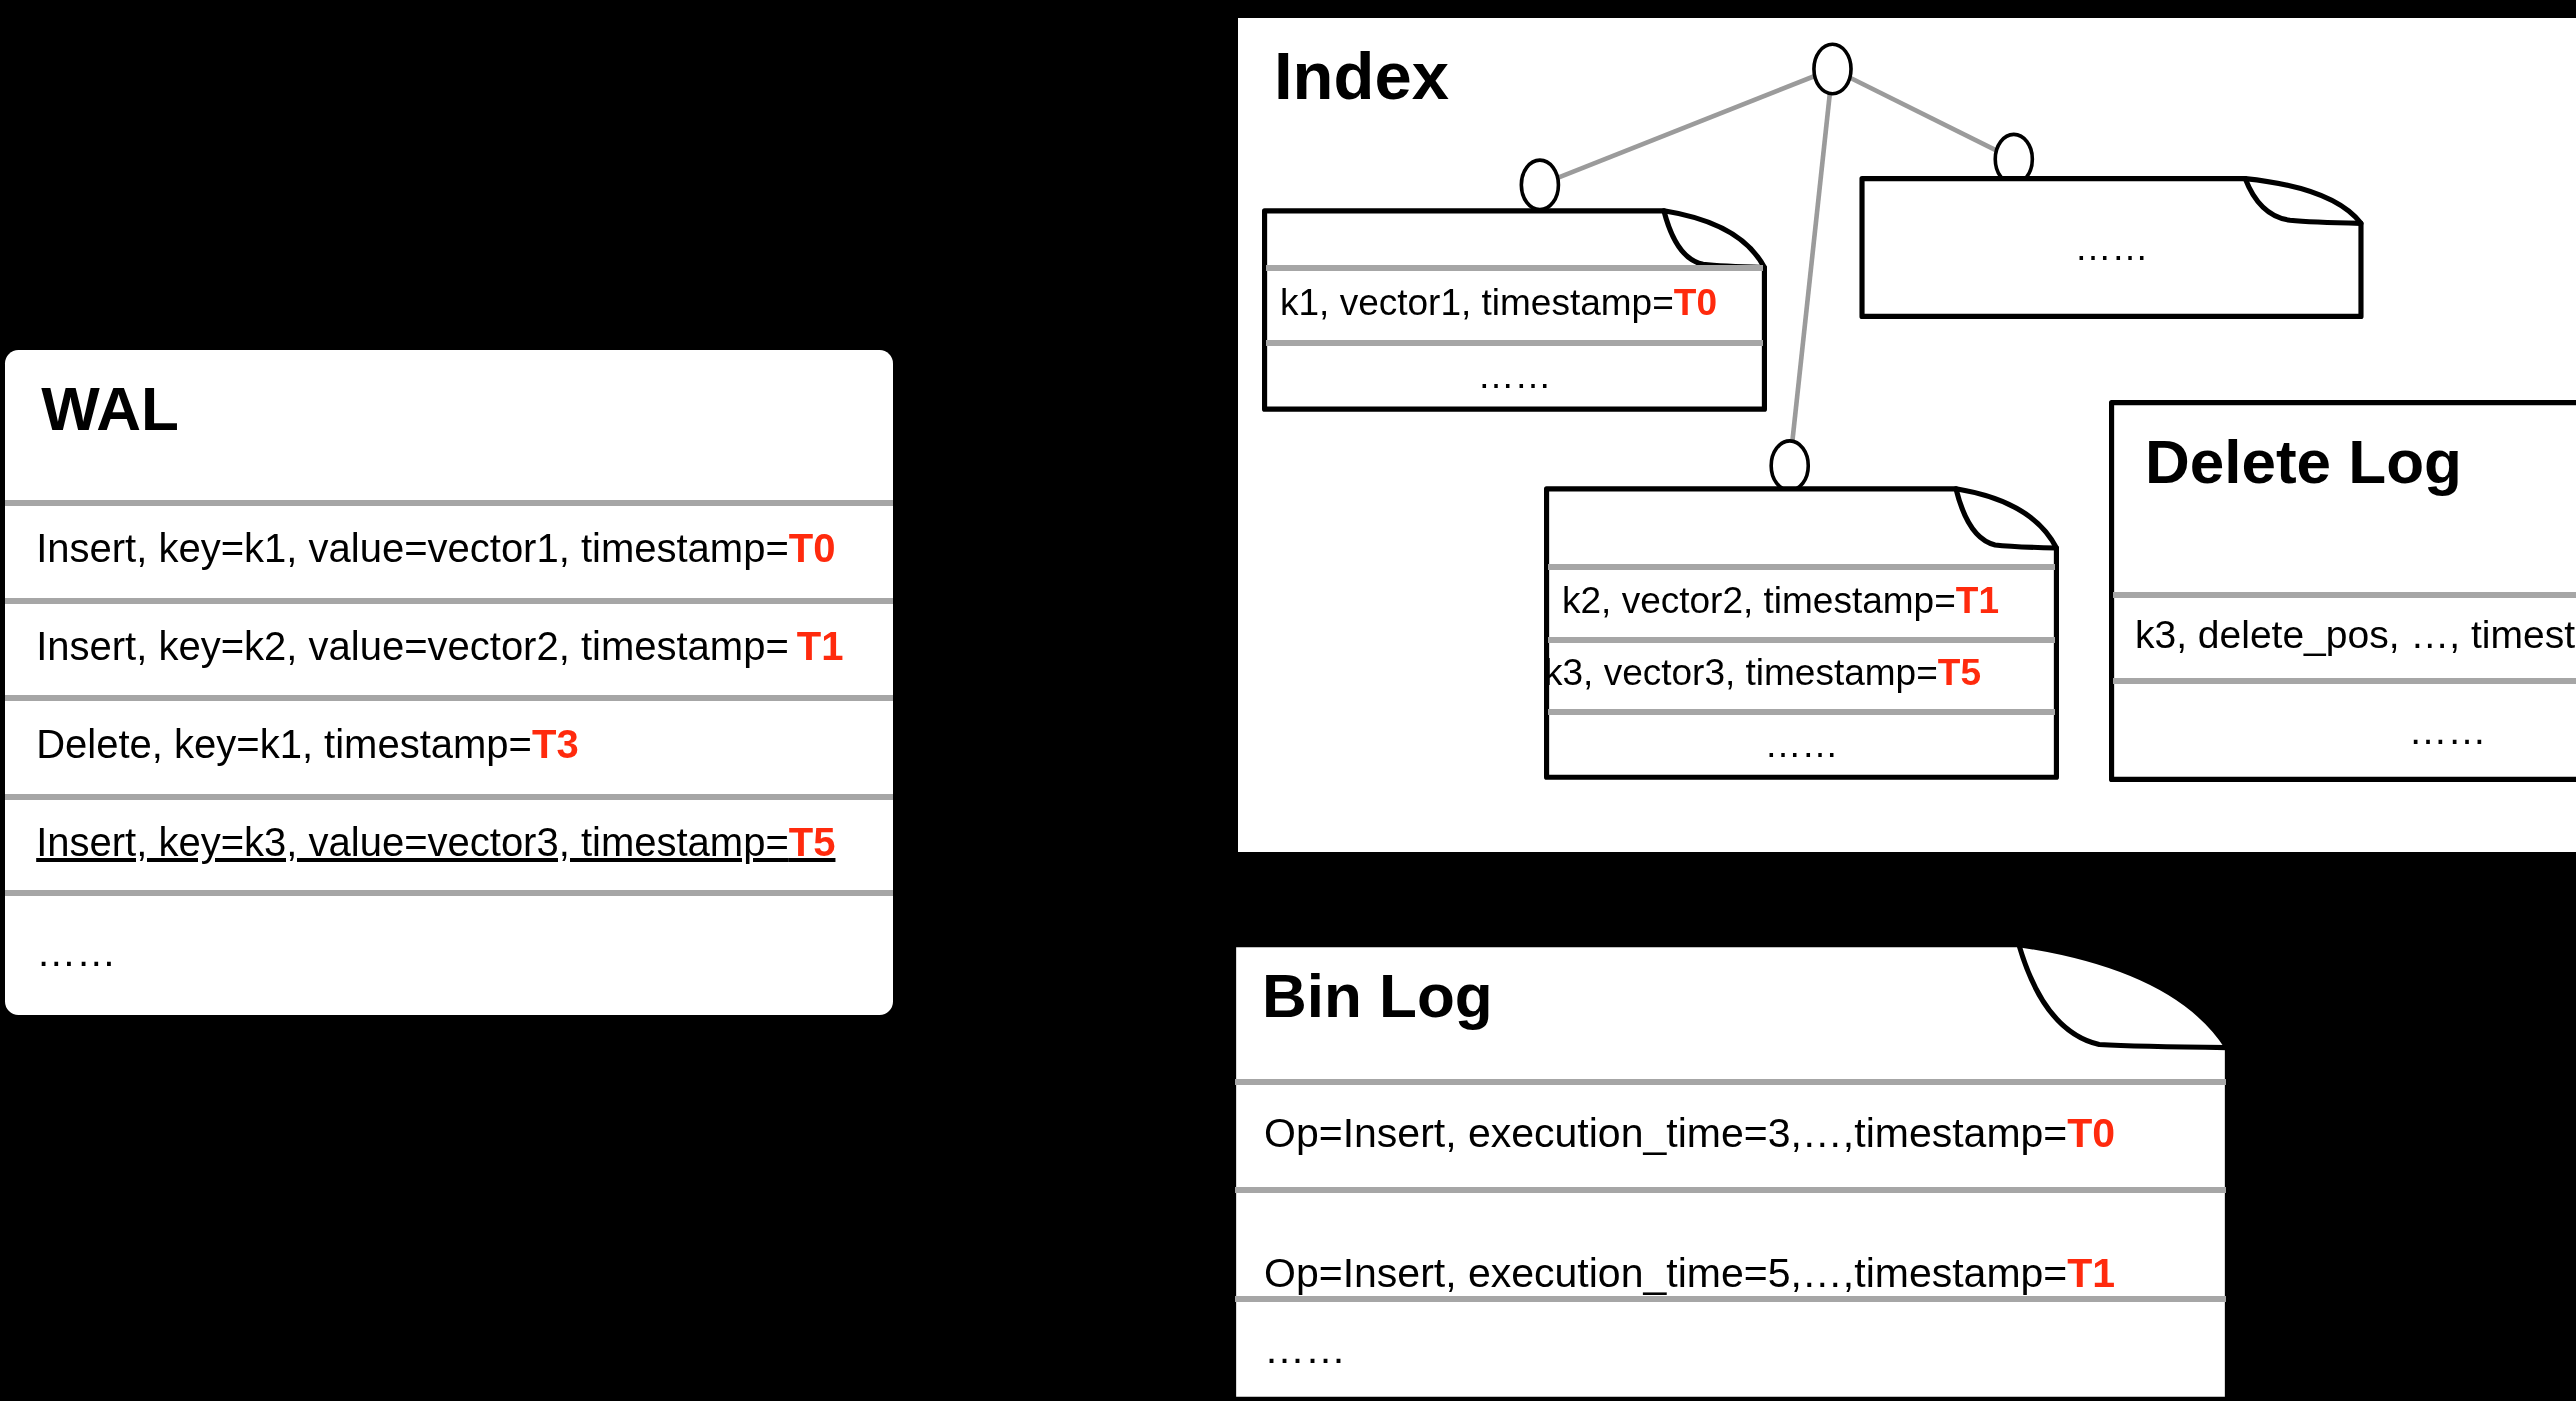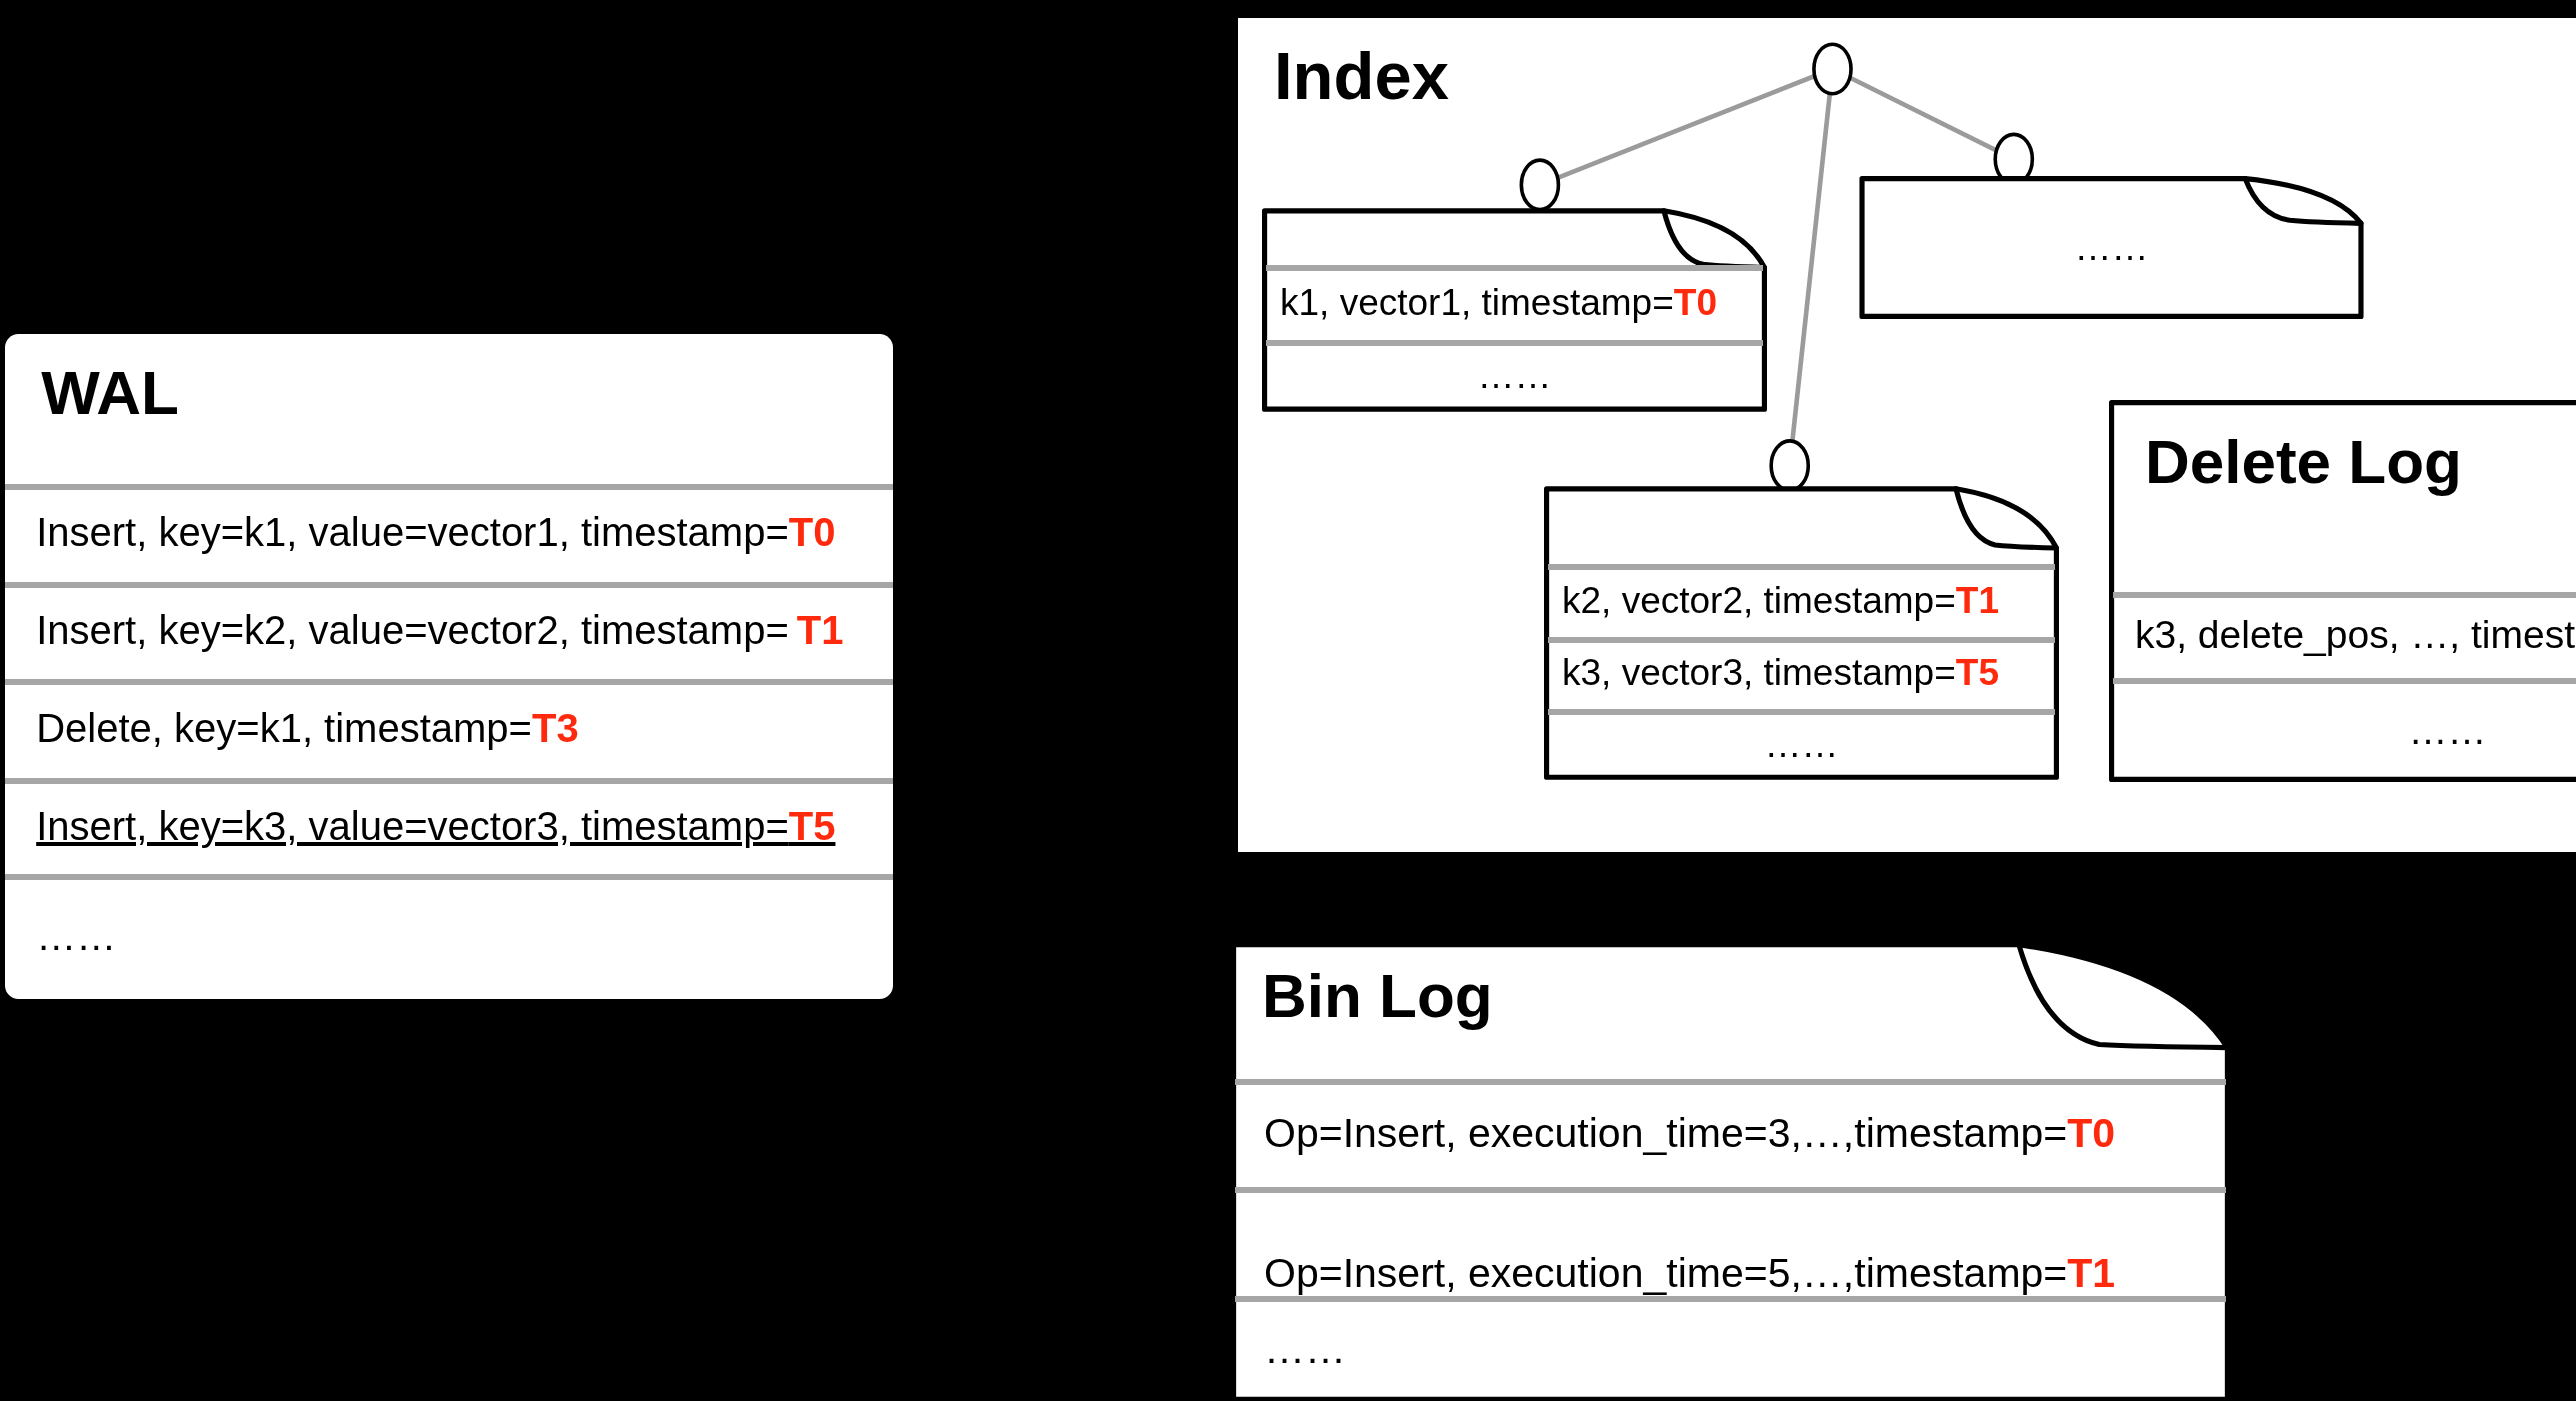--- a/index.html
+++ b/index.html
@@ -21,21 +21,21 @@
   .doc svg.shape{position:absolute;left:0;top:0;z-index:0;}
   .doc .divider{left:4.1px;right:4.1px;}
   .outline{fill:#ffffff;stroke:#000;stroke-width:10;stroke-linejoin:round;}
   .flap{fill:none;stroke:#000;stroke-width:10;stroke-linejoin:round;stroke-linecap:round;}
 
   #index-panel{left:1232px;top:12.4px;width:1578px;height:846px;border:6.2px solid #000;box-sizing:border-box;}
   #tree-svg{position:absolute;left:0;top:0;z-index:0;}
   .tree-line{stroke:#9b9b9b;stroke-width:9;}
   .tree-node{fill:#fff;stroke:#000;stroke-width:7;}
 
-  #wal-box{left:5.2px;top:334px;width:888px;height:665px;border-radius:13.4px;}
+  #wal-box{left:5.2px;top:350px;width:888px;height:665px;border-radius:13.4px;}
 </style>
 </head>
 <body>
 
 <div id="canvas">
 
   <div id="wal-box" class="panel-white">
     <div class="title" style="left:36px;top:28px;font-size:62px;">WAL</div>
 
     <div class="divider" style="top:150px"></div>
@@ -109,21 +109,21 @@
         <path class="outline" d="M5,5 L800,5 Q950,30 995,120 L995,565 L5,565 Z"></path>
         <path class="flap" d="M800,5 Q824,102 876,114 Q910,118 995,120"></path>
       </svg>
       <div class="divider" style="top:78px"></div>
       <div class="divider" style="top:151px"></div>
       <div class="divider" style="top:223px"></div>
       <div class="band fs72" style="top:78px;height:73px;padding-left:18px;border-radius:16px;">
         <span>k2, vector2, timestamp=</span>
           <span class="hl">T1</span>
       </div>
-      <div class="band fs72" style="top:151px;height:72px;padding-left:18px;text-align:center;">
+      <div class="band fs72" style="top:151px;height:72px;text-align:center;">
         <span>k3, vector3, timestamp=</span>
           <span class="hl">T5</span>
       </div>
       <div class="band center fs72" style="top:223px;height:71px;">
         <span>……</span>
       </div>
     </div>
 
     <div class="doc" style="left:871px;top:382px;width:677px;height:382px;">
       <svg class="shape" width="677" height="382" viewBox="0 0 1315 742">

